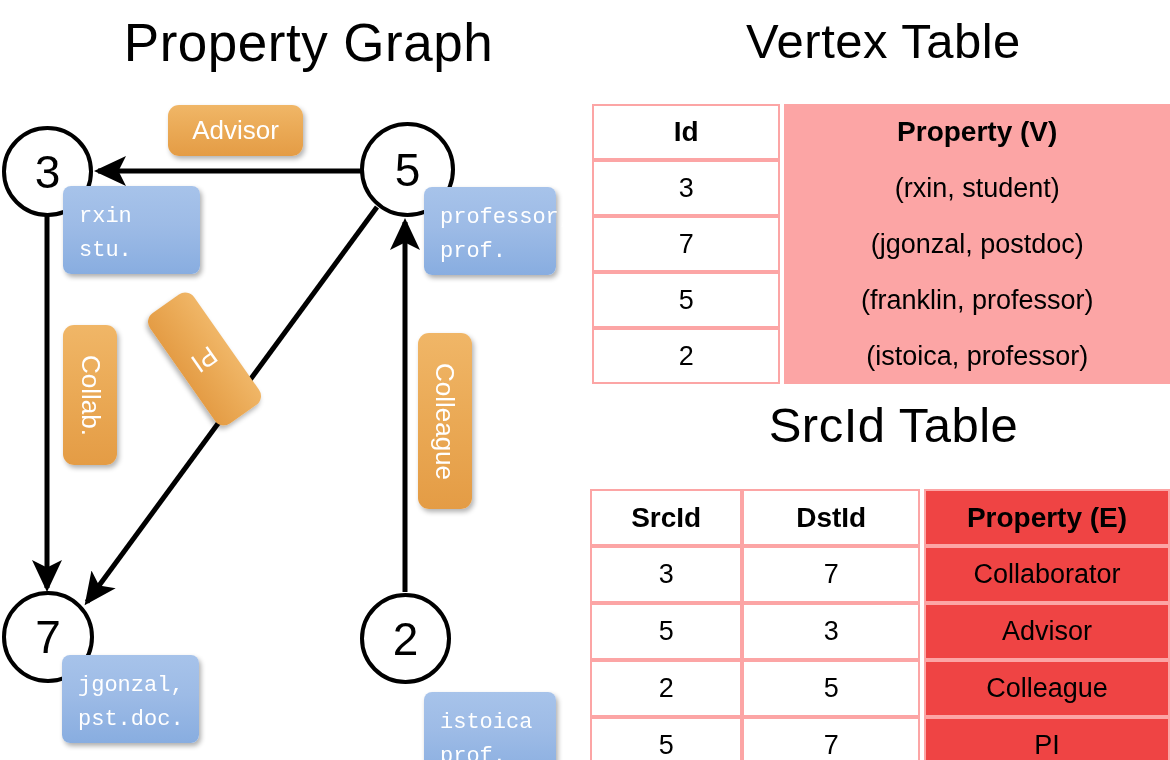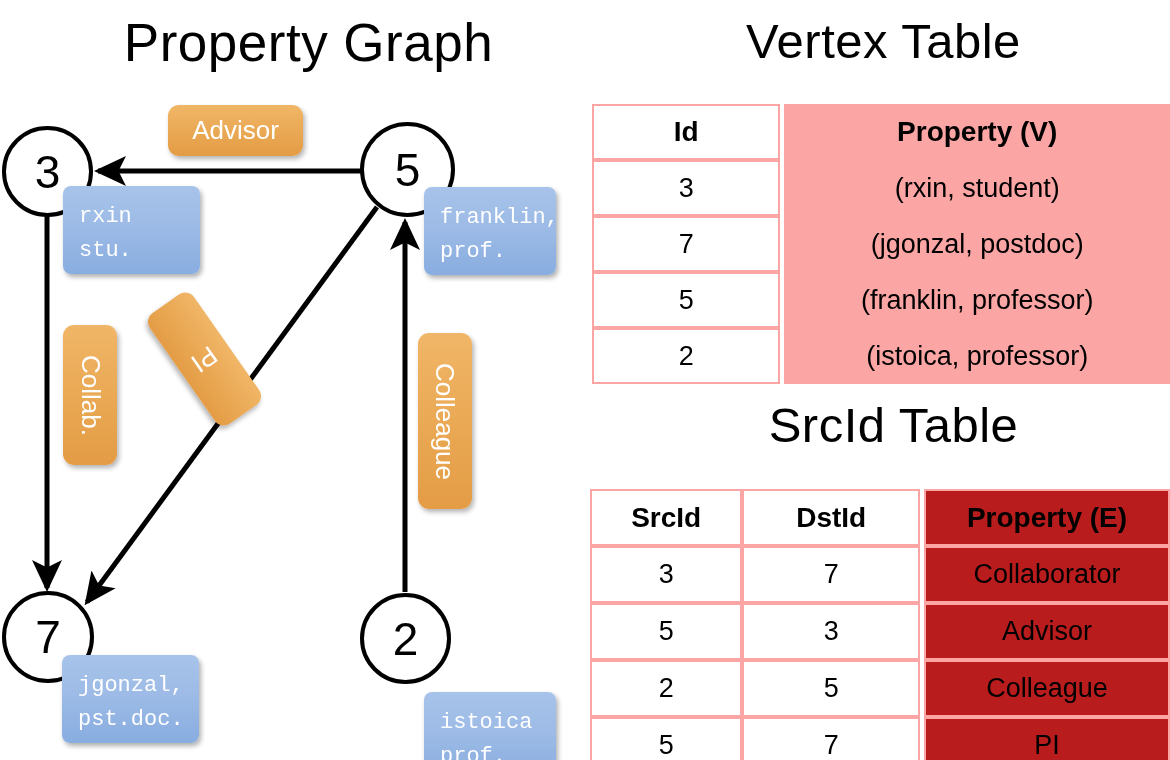--- a/index.html
+++ b/index.html
@@ -130,21 +130,21 @@
   .data-table th {
     font-weight: 700;
     font-size: 28px;
   }
   .spacer-col {
     border: none !important;
     width: 4px;
     background: #fff;
   }
   .cell-blue { background: #fca5a5; }
-  .cell-peach { background: #b91c1c; }
+  .cell-peach { background: #ef4444; }
   .cell-white { background: #ffffff; }
 
   #vertex-table { left: 592px; top: 104px; }
   #vertex-table .col-id     { width: 186px; height: 52px; }
   #vertex-table .col-prop   { width: 384px; height: 52px; }
 
   #edge-table { left: 590px; top: 489px; }
   #edge-table .col-src   { width: 150px; height: 53px; }
   #edge-table .col-dst   { width: 176px; height: 53px; margin-top: 12px; }
   #edge-table .col-eprop { width: 244px; height: 53px; }
@@ -191,21 +191,21 @@
   <div class="node" id="node-2" style="left:360px; top:593px; width:91px; height:91px;">
     <span>2</span>
   </div>
 
   <div class="prop-box" id="prop-box-3" style="left:63px; top:186px; width:137px; height:88px;">
     <div>rxin</div>
     <div>stu.</div>
   </div>
 
   <div class="prop-box" id="prop-box-5" style="left:424px; top:187px; width:132px; height:88px;">
-    <div>franklin,</div>
+    <div>professor,</div>
     <div>prof.</div>
   </div>
 
   <div class="prop-box" id="prop-box-7" style="left:62px; top:655px; width:137px; height:88px;">
     <div>jgonzal,</div>
     <div>pst.doc.</div>
   </div>
 
   <div class="prop-box" id="prop-box-2" style="left:424px; top:692px; width:132px; height:88px;">
     <div>istoica</div>

